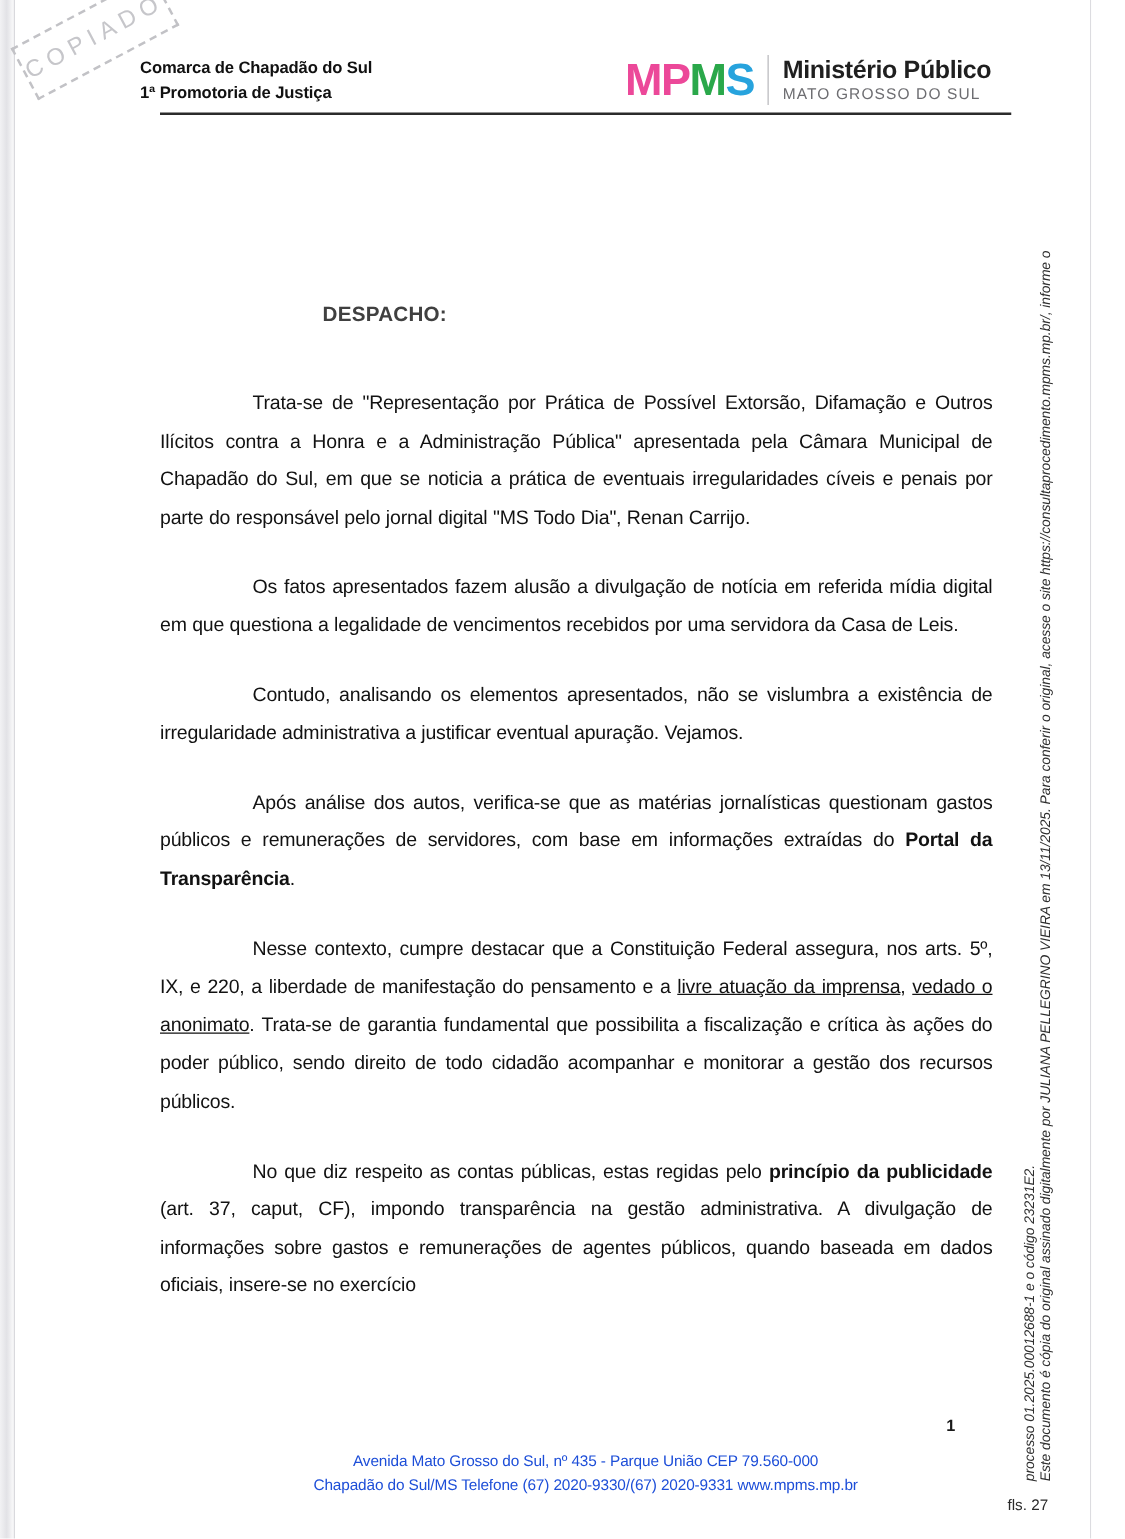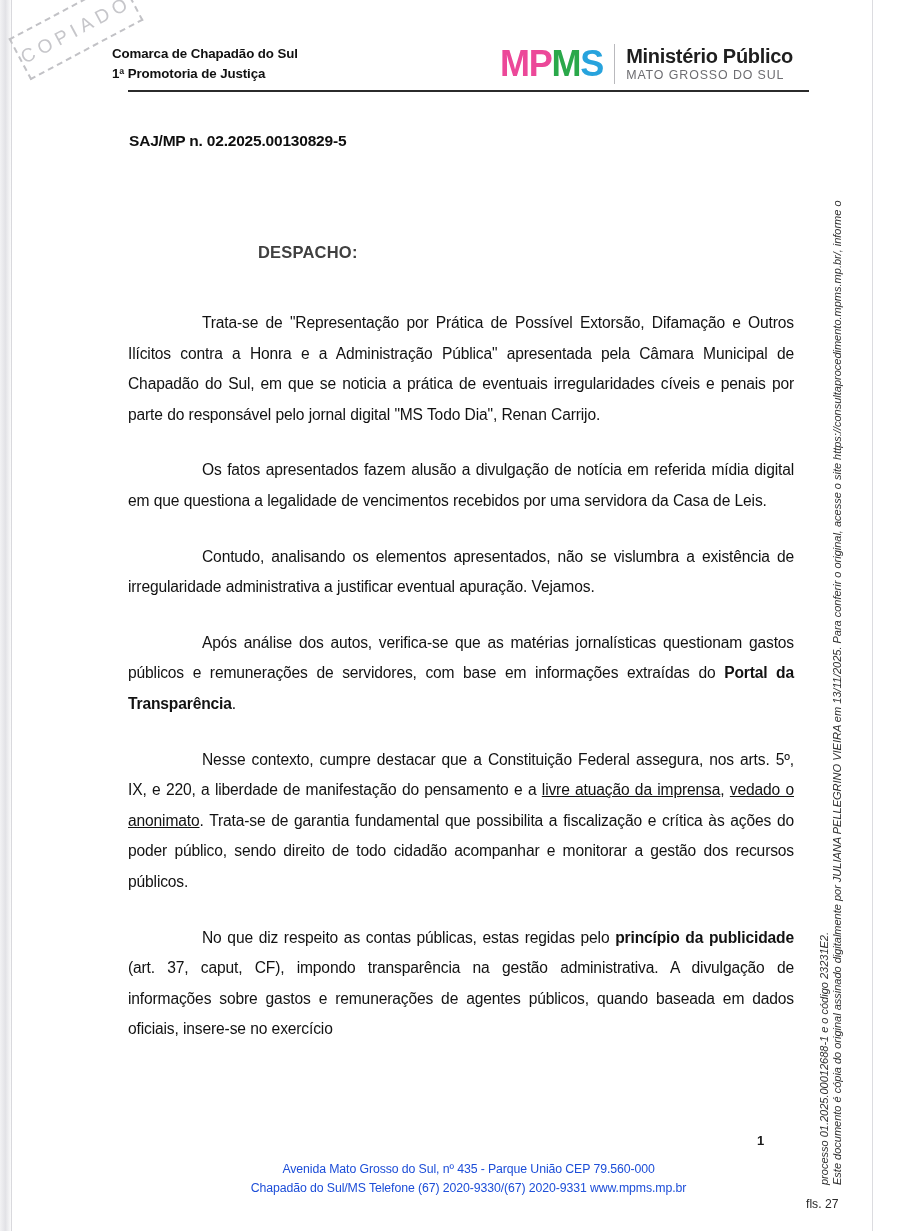--- a/index.html
+++ b/index.html
@@ -258,21 +258,20 @@
         <div class="logo-right">
           <div class="logo-mp-title">Ministério Público</div>
           <div class="logo-mp-sub">MATO GROSSO DO SUL</div>
         </div>
       </div>
     </div>
   </div>
   <div class="header-rule"></div>
 
   <div class="protocol">
-    <div>SAJ/MP n. 02.2025.00130829-5</div>
   </div>
 
   <div class="doc-body">
     <h1 class="despacho-title">DESPACHO:</h1>
     <div id="paragraphs">
         <p class="para"><span>Trata-se de "Representação por Prática de Possível Extorsão, Difamação e Outros Ilícitos contra a Honra e a Administração Pública" apresentada pela Câmara Municipal de Chapadão do Sul, em que se noticia a prática de eventuais irregularidades cíveis e penais por parte do responsável pelo jornal digital "MS Todo Dia", Renan Carrijo.</span></p>
         <p class="para"><span>Os fatos apresentados fazem alusão a divulgação de notícia em referida mídia digital em que questiona a legalidade de vencimentos recebidos por uma servidora da Casa de Leis.</span></p>
         <p class="para"><span>Contudo, analisando os elementos apresentados, não se vislumbra a existência de irregularidade administrativa a justificar eventual apuração. Vejamos.</span></p>
         <p class="para"><span>Após análise dos autos, verifica-se que as matérias jornalísticas questionam gastos públicos e remunerações de servidores, com base em informações extraídas do </span><span class="b">Portal da Transparência</span><span>.</span></p>
         <p class="para"><span>Nesse contexto, cumpre destacar que a Constituição Federal assegura, nos arts. 5º, IX, e 220, a liberdade de manifestação do pensamento e a </span><span class="u">livre atuação da imprensa</span><span>, </span><span class="u">vedado o anonimato</span><span>. Trata-se de garantia fundamental que possibilita a fiscalização e crítica às ações do poder público, sendo direito de todo cidadão acompanhar e monitorar a gestão dos recursos públicos.</span></p>

